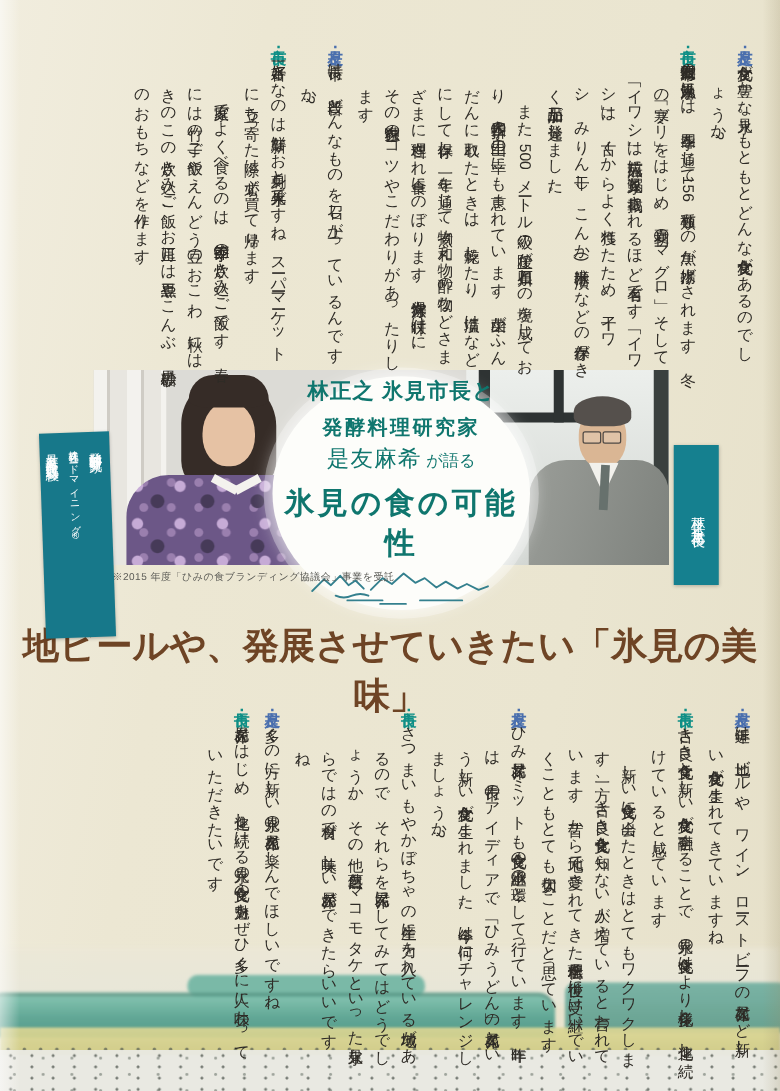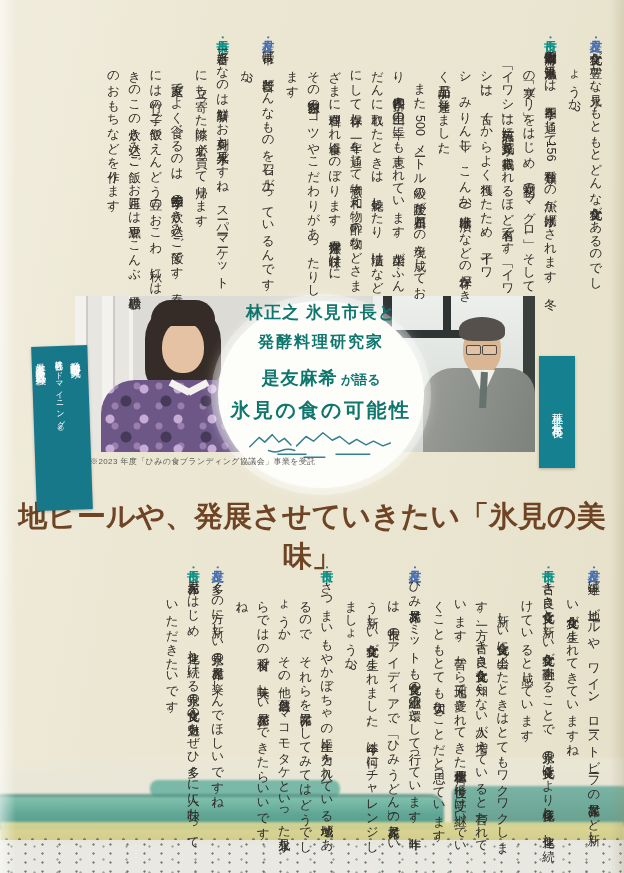--- a/index.html
+++ b/index.html
@@ -70,24 +70,24 @@
     background:#67716d; transform:rotate(3deg); }
 
   
   #circle { position:absolute; left:218px; top:301px; width:206px; height:187px;
     background:#fdfdfa; border-radius:50%; z-index:4;
     box-shadow:0 0 0 7px rgba(255,255,255,.30), 0 0 16px rgba(255,255,255,.8);
     display:flex; flex-direction:column; align-items:center; justify-content:flex-start;
     text-align:center; color:#0f766e; }
   .c-line1 { font-size:17px; font-weight:bold; letter-spacing:1px; }
   .c-line2 { font-size:16px; font-weight:bold; letter-spacing:2px; margin-top:8px; }
-  .c-line3 { margin-top:13px; font-weight:bold; }
+  .c-line3 { margin-top:2px; font-weight:normal; }
   .c-name { font-size:18px; letter-spacing:1px; }
   .c-suffix { font-size:13px; }
-  .c-line4 { font-size:20px; font-weight:bold; letter-spacing:2.5px; margin-top:7px; }
+  .c-line4 { font-size:24px; font-weight:bold; letter-spacing:2.5px; margin-top:7px; }
   .c-mountains { margin-top:5px; }
 
   
   .cred { position:absolute; background:#17788a; color:#fff; writing-mode:vertical-rl;
     text-orientation:mixed; z-index:6; box-shadow:0 1px 3px rgba(0,0,0,.25); }
   #left-label { left:34px; top:346px; width:56px; height:164px; transform:rotate(-2deg);
     padding:8px 3px; box-sizing:border-box; }
   #left-label .ll-1 { font-size:10.5px; letter-spacing:1px; line-height:18px; }
   #left-label .ll-2 { font-size:8px; letter-spacing:.5px; line-height:17px; }
   #left-label .ll-3 { font-size:10.5px; letter-spacing:1px; line-height:18px; }
@@ -190,21 +190,21 @@
     </svg>
   </div>
 
   <div id="left-label" class="cred">
     <div class="ll-1">発酵料理研究家・</div>
     <div class="ll-2">株式会社フードマイニング®</div>
     <div class="ll-3">是友麻希 代表取締役</div>
   </div>
   <div id="right-label" class="cred">林正之 氷見市長</div>
 
-  <div id="caption">※2023 年度「ひみの食ブランディング協議会」事業を受託</div>
+  <div id="caption">※2015 年度「ひみの食ブランディング協議会」事業を受託</div>
 
   <div id="headline">地ビールや、発展させていきたい「氷見の美味」</div>
 
   <div id="bottom-interview" class="interview">
     <p class="turn"><span class="spk spk-blue">是友：</span><span>近年は、地ビールや、ワイン、ローストビーフの昆布〆など新しい食文化が生まれてきていますね。</span></p>
     <p class="turn"><span class="spk spk-teal">市長：</span><span>古き良き食文化と新しい食文化が融合することで、氷見の食文化はより多様化し、進化し続けていると感じています。</span></p>
     <p class="turn cont"><span>新しい食文化に出会ったときはとてもワクワクします。一方、古き良き食文化を知らない人が増えていると言われています。昔から地元で愛されてきた伝承料理を後世に受け継いでいくこともとても大切なことだと思っています。</span></p>
     <p class="turn"><span class="spk spk-blue">是友：</span><span>ひみ昆布〆サミットも食文化の継承の一環として行っています。昨年は、市長のアイディアで、「ひみうどん」の昆布〆という新しい食文化が生まれました。今年は何にチャレンジしましょうか?</span></p>
     <p class="turn"><span class="spk spk-teal">市長：</span><span>さつまいもやかぼちゃの生産に力を入れている地域があるので、それらを昆布〆にしてみてはどうでしょうか。その他、自然薯、マコモタケといった氷見ならではの食材で、美味しい昆布〆ができたらいいですね。</span></p>
     <p class="turn"><span class="spk spk-blue">是友：</span><span>多くの方に新しい氷見の昆布〆を楽しんでほしいですね。</span></p>

